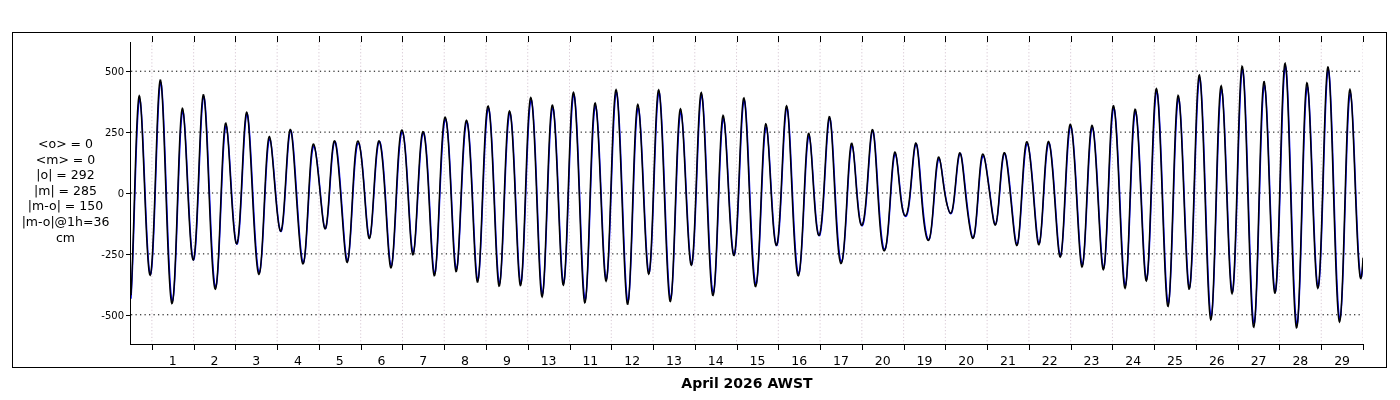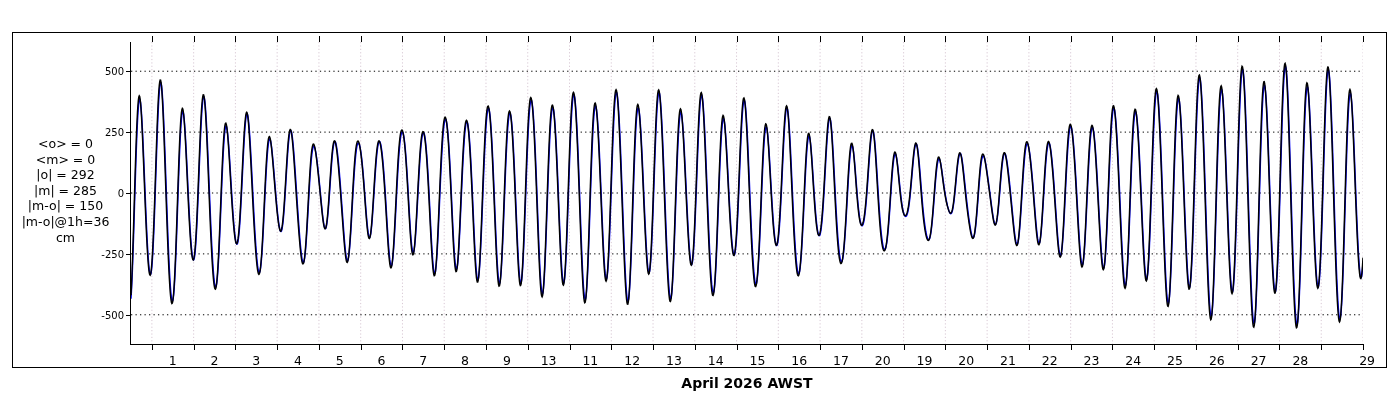--- a/index.html
+++ b/index.html
@@ -239,18 +239,18 @@
         <div class="xtick-label" style="left: 64.4068%;">19</div>
         <div class="xtick-label" style="left: 67.7966%;">20</div>
         <div class="xtick-label" style="left: 71.1864%;">21</div>
         <div class="xtick-label" style="left: 74.5763%;">22</div>
         <div class="xtick-label" style="left: 77.9661%;">23</div>
         <div class="xtick-label" style="left: 81.3559%;">24</div>
         <div class="xtick-label" style="left: 84.7458%;">25</div>
         <div class="xtick-label" style="left: 88.1356%;">26</div>
         <div class="xtick-label" style="left: 91.5254%;">27</div>
         <div class="xtick-label" style="left: 94.9153%;">28</div>
-        <div class="xtick-label" style="left: 98.3051%; margin-left: 25px;">29</div>
+        <div class="xtick-label" style="left: 98.3051%;">29</div>
       </div>
     <div id="xaxis-title">April 2026 AWST</div>
   </div>
 
 </div>
 
 </body></html>

